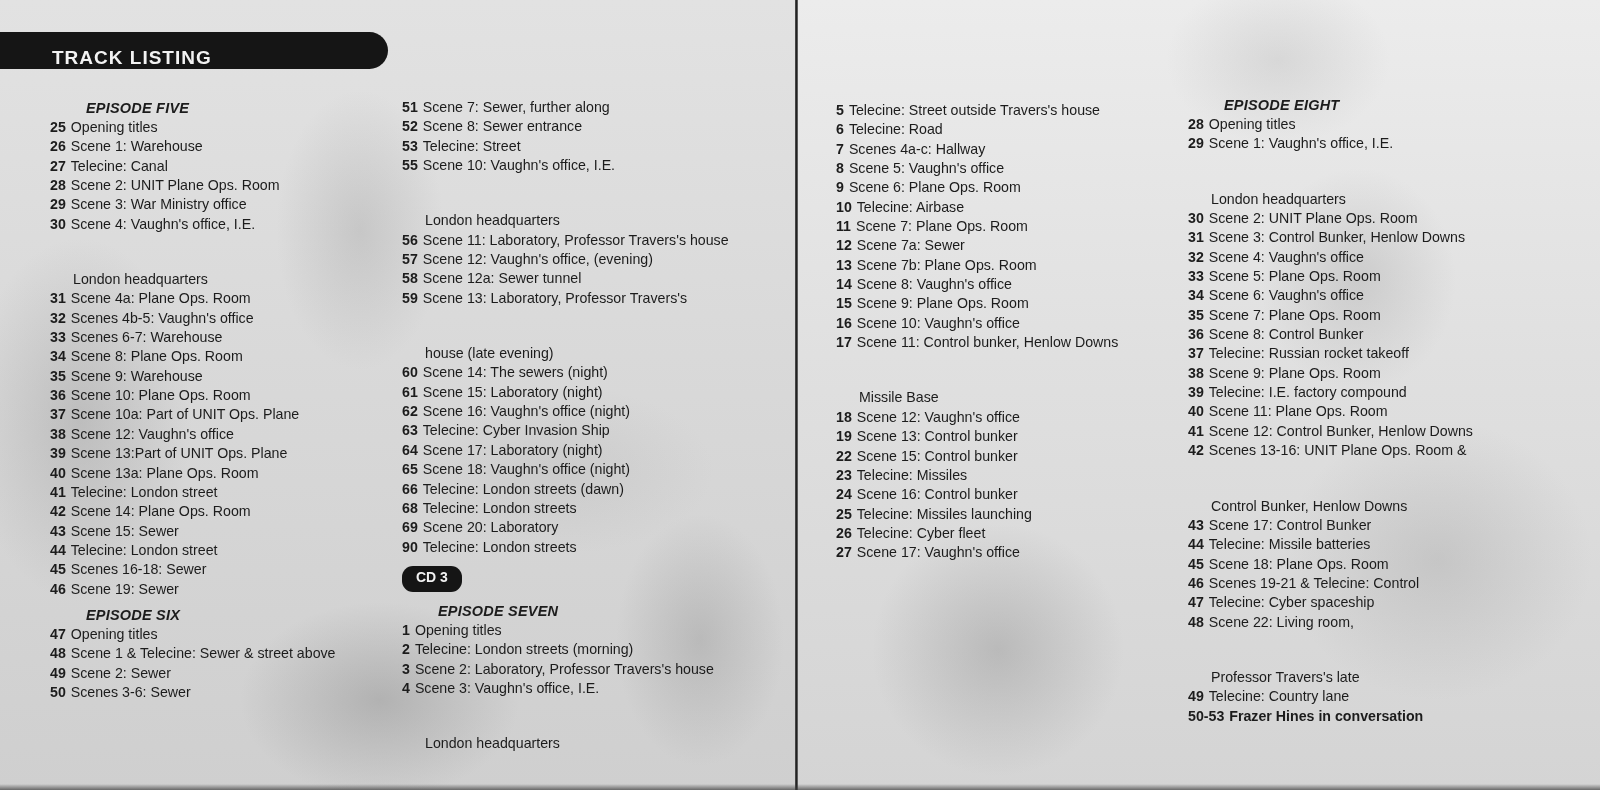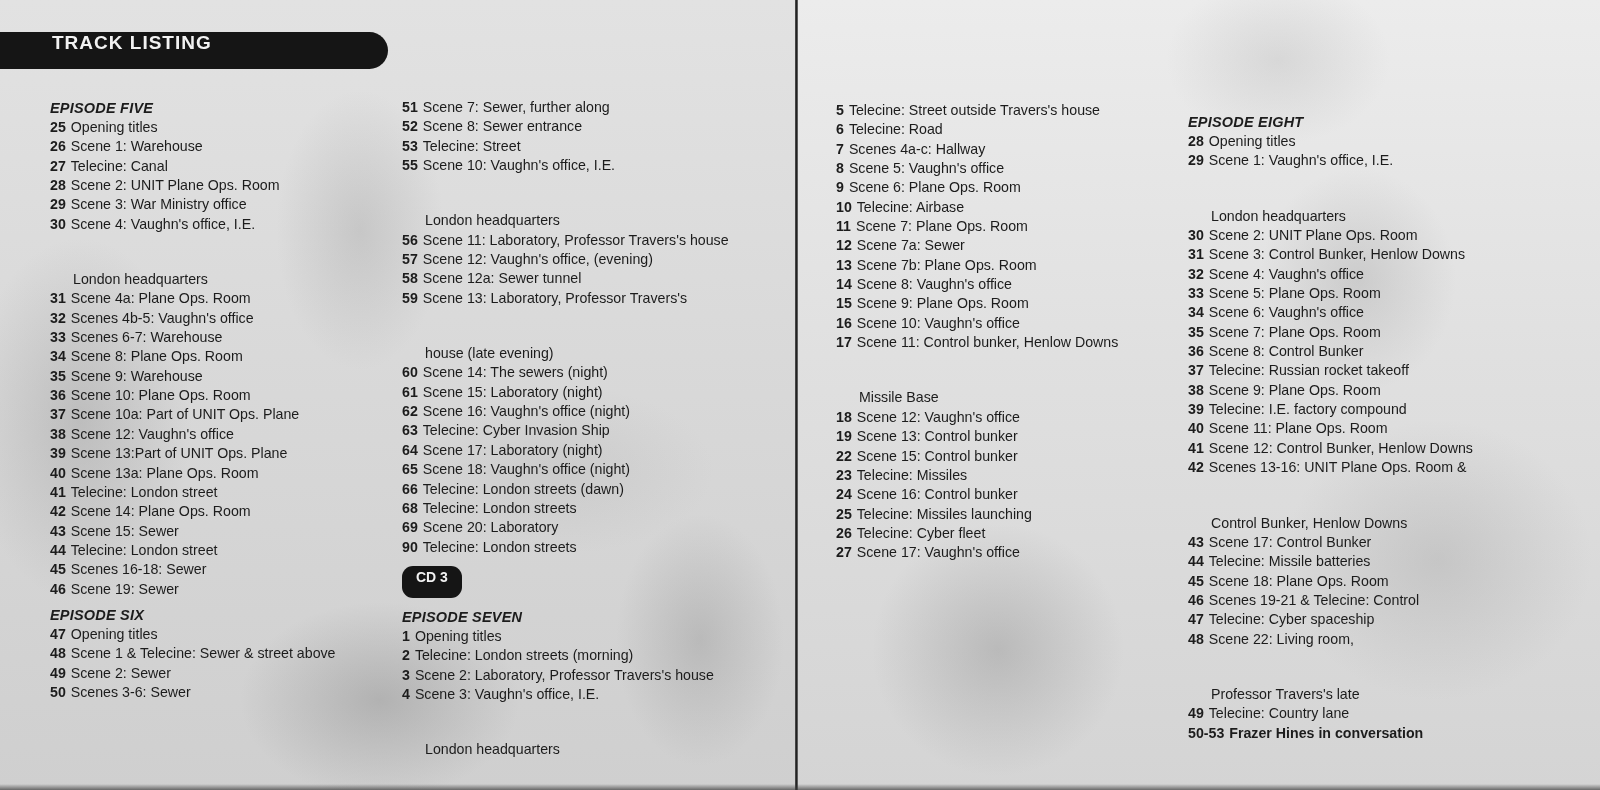--- a/index.html
+++ b/index.html
@@ -38,50 +38,50 @@
   }
   .bottom-edge {
     position: absolute; left: 0; bottom: 0; width: 1600px; height: 6px;
     background: linear-gradient(180deg, rgba(0,0,0,0) 0%, rgba(60,60,60,0.7) 100%);
   }
 
   .title-banner {
     position: absolute; left: 0; top: 32px; width: 388px; height: 37px;
     background: #151515;
     border-radius: 0 19px 19px 0;
-    display: flex; align-items: flex-start;
+    display: flex; align-items: flex-end;
   }
   .title-banner span {
     margin-left: 52px;
     color: #f2f2f2; font-weight: bold; font-size: 19px; letter-spacing: 1px;
   }
 
   .col {
     position: absolute; font-size: 14.2px; line-height: 19.35px;
   }
   .col-1 { left: 50px;  top: 98px; }
   .col-2 { left: 402px; top: 98px; }
   .col-3 { left: 836px; top: 101px; }
-  .col-4 { left: 1188px; top: 112px; }
+  .col-4 { left: 1188px; top: 95px; }
 
   .episode {
     font-style: italic; font-weight: bold; font-size: 14.5px;
-    letter-spacing: 0.2px; line-height: 20px;
+    letter-spacing: 0.2px; line-height: 20px; margin-left: 36px;
   }
   .episode.spaced { margin-top: 6px; }
   .track { display: flex; white-space: nowrap; }
   .track .num { font-weight: bold; margin-right: 5px; }
   .track .txt { white-space: pre-line; }
   .track.bold .txt { font-weight: bold; }
   .cont { display: block; padding-left: 23px; margin-top: 36px; }
 
   .cd-badge {
     display: inline-block; margin: 9px 0 3px 0;
     background: #151515; color: #f2f2f2; font-weight: bold;
-    font-size: 14px; line-height: 22px; height: 32px;
+    font-size: 14px; line-height: 22px; height: 26px;
     padding: 0 14px; border-radius: 11px;
   }
 </style>
 </head>
 <body>
 
 <div class="page page-left"></div>
 <div class="page page-right"></div>
 <div class="spine"></div>
 <div class="bottom-edge"></div>

